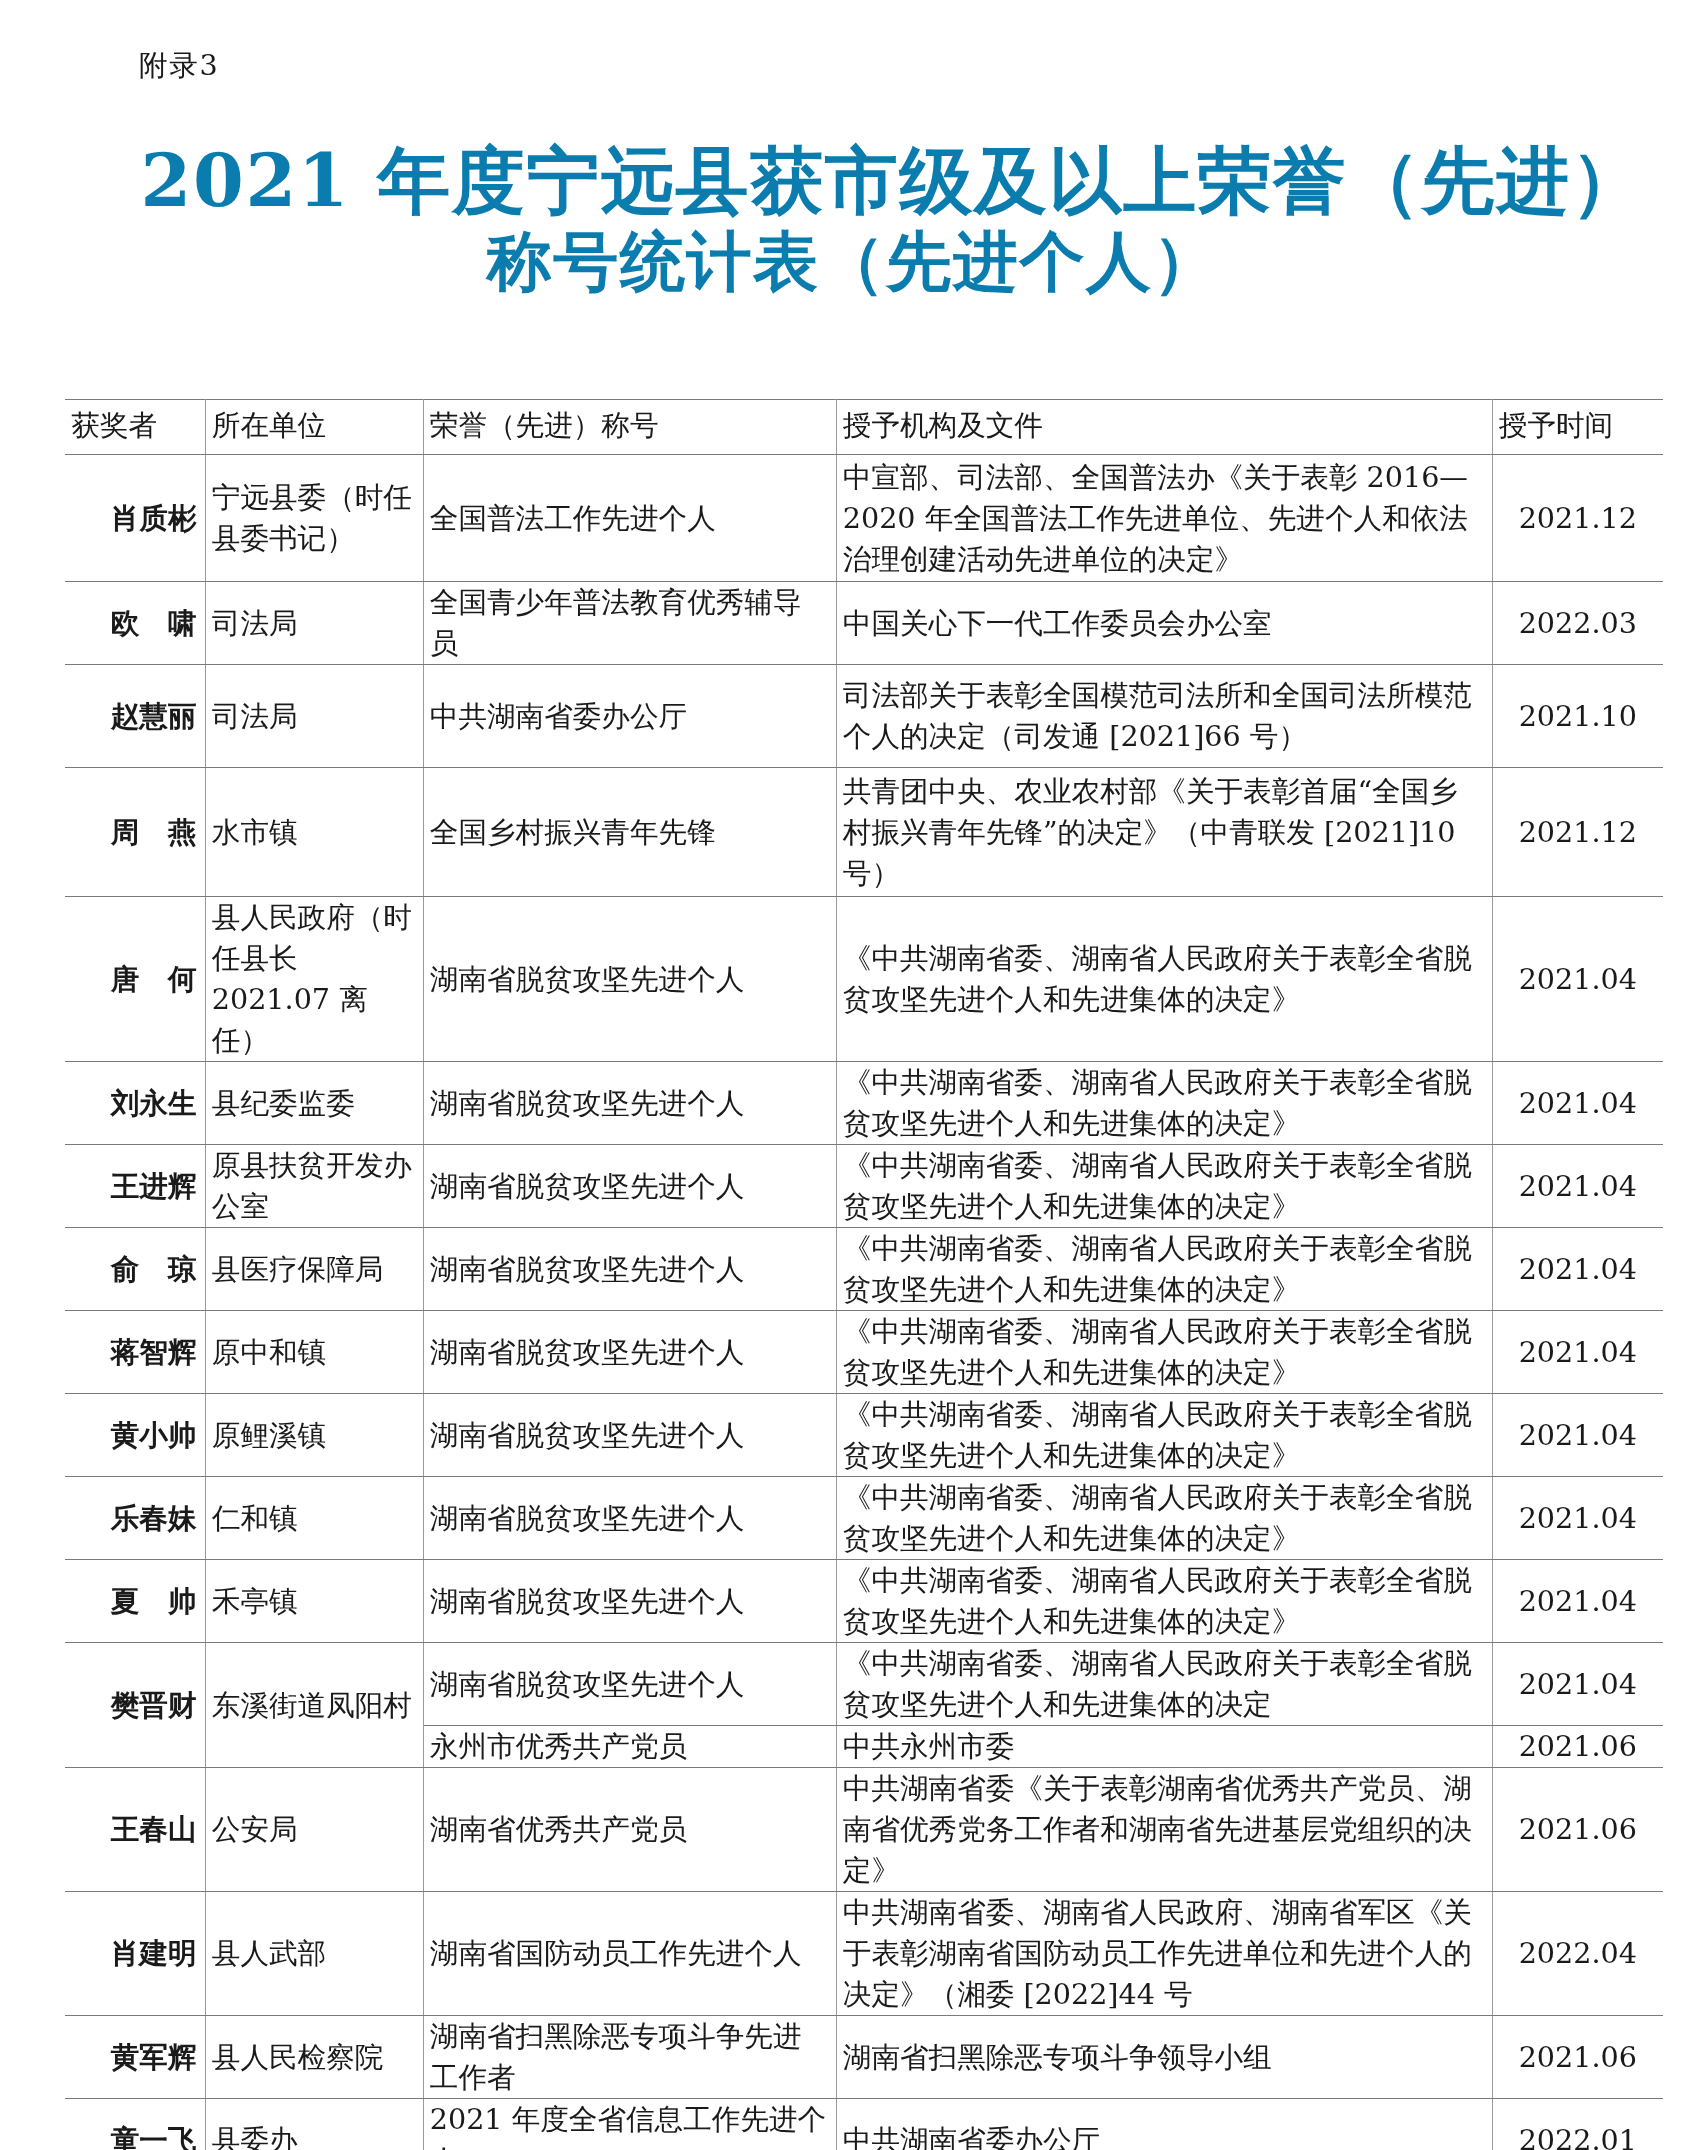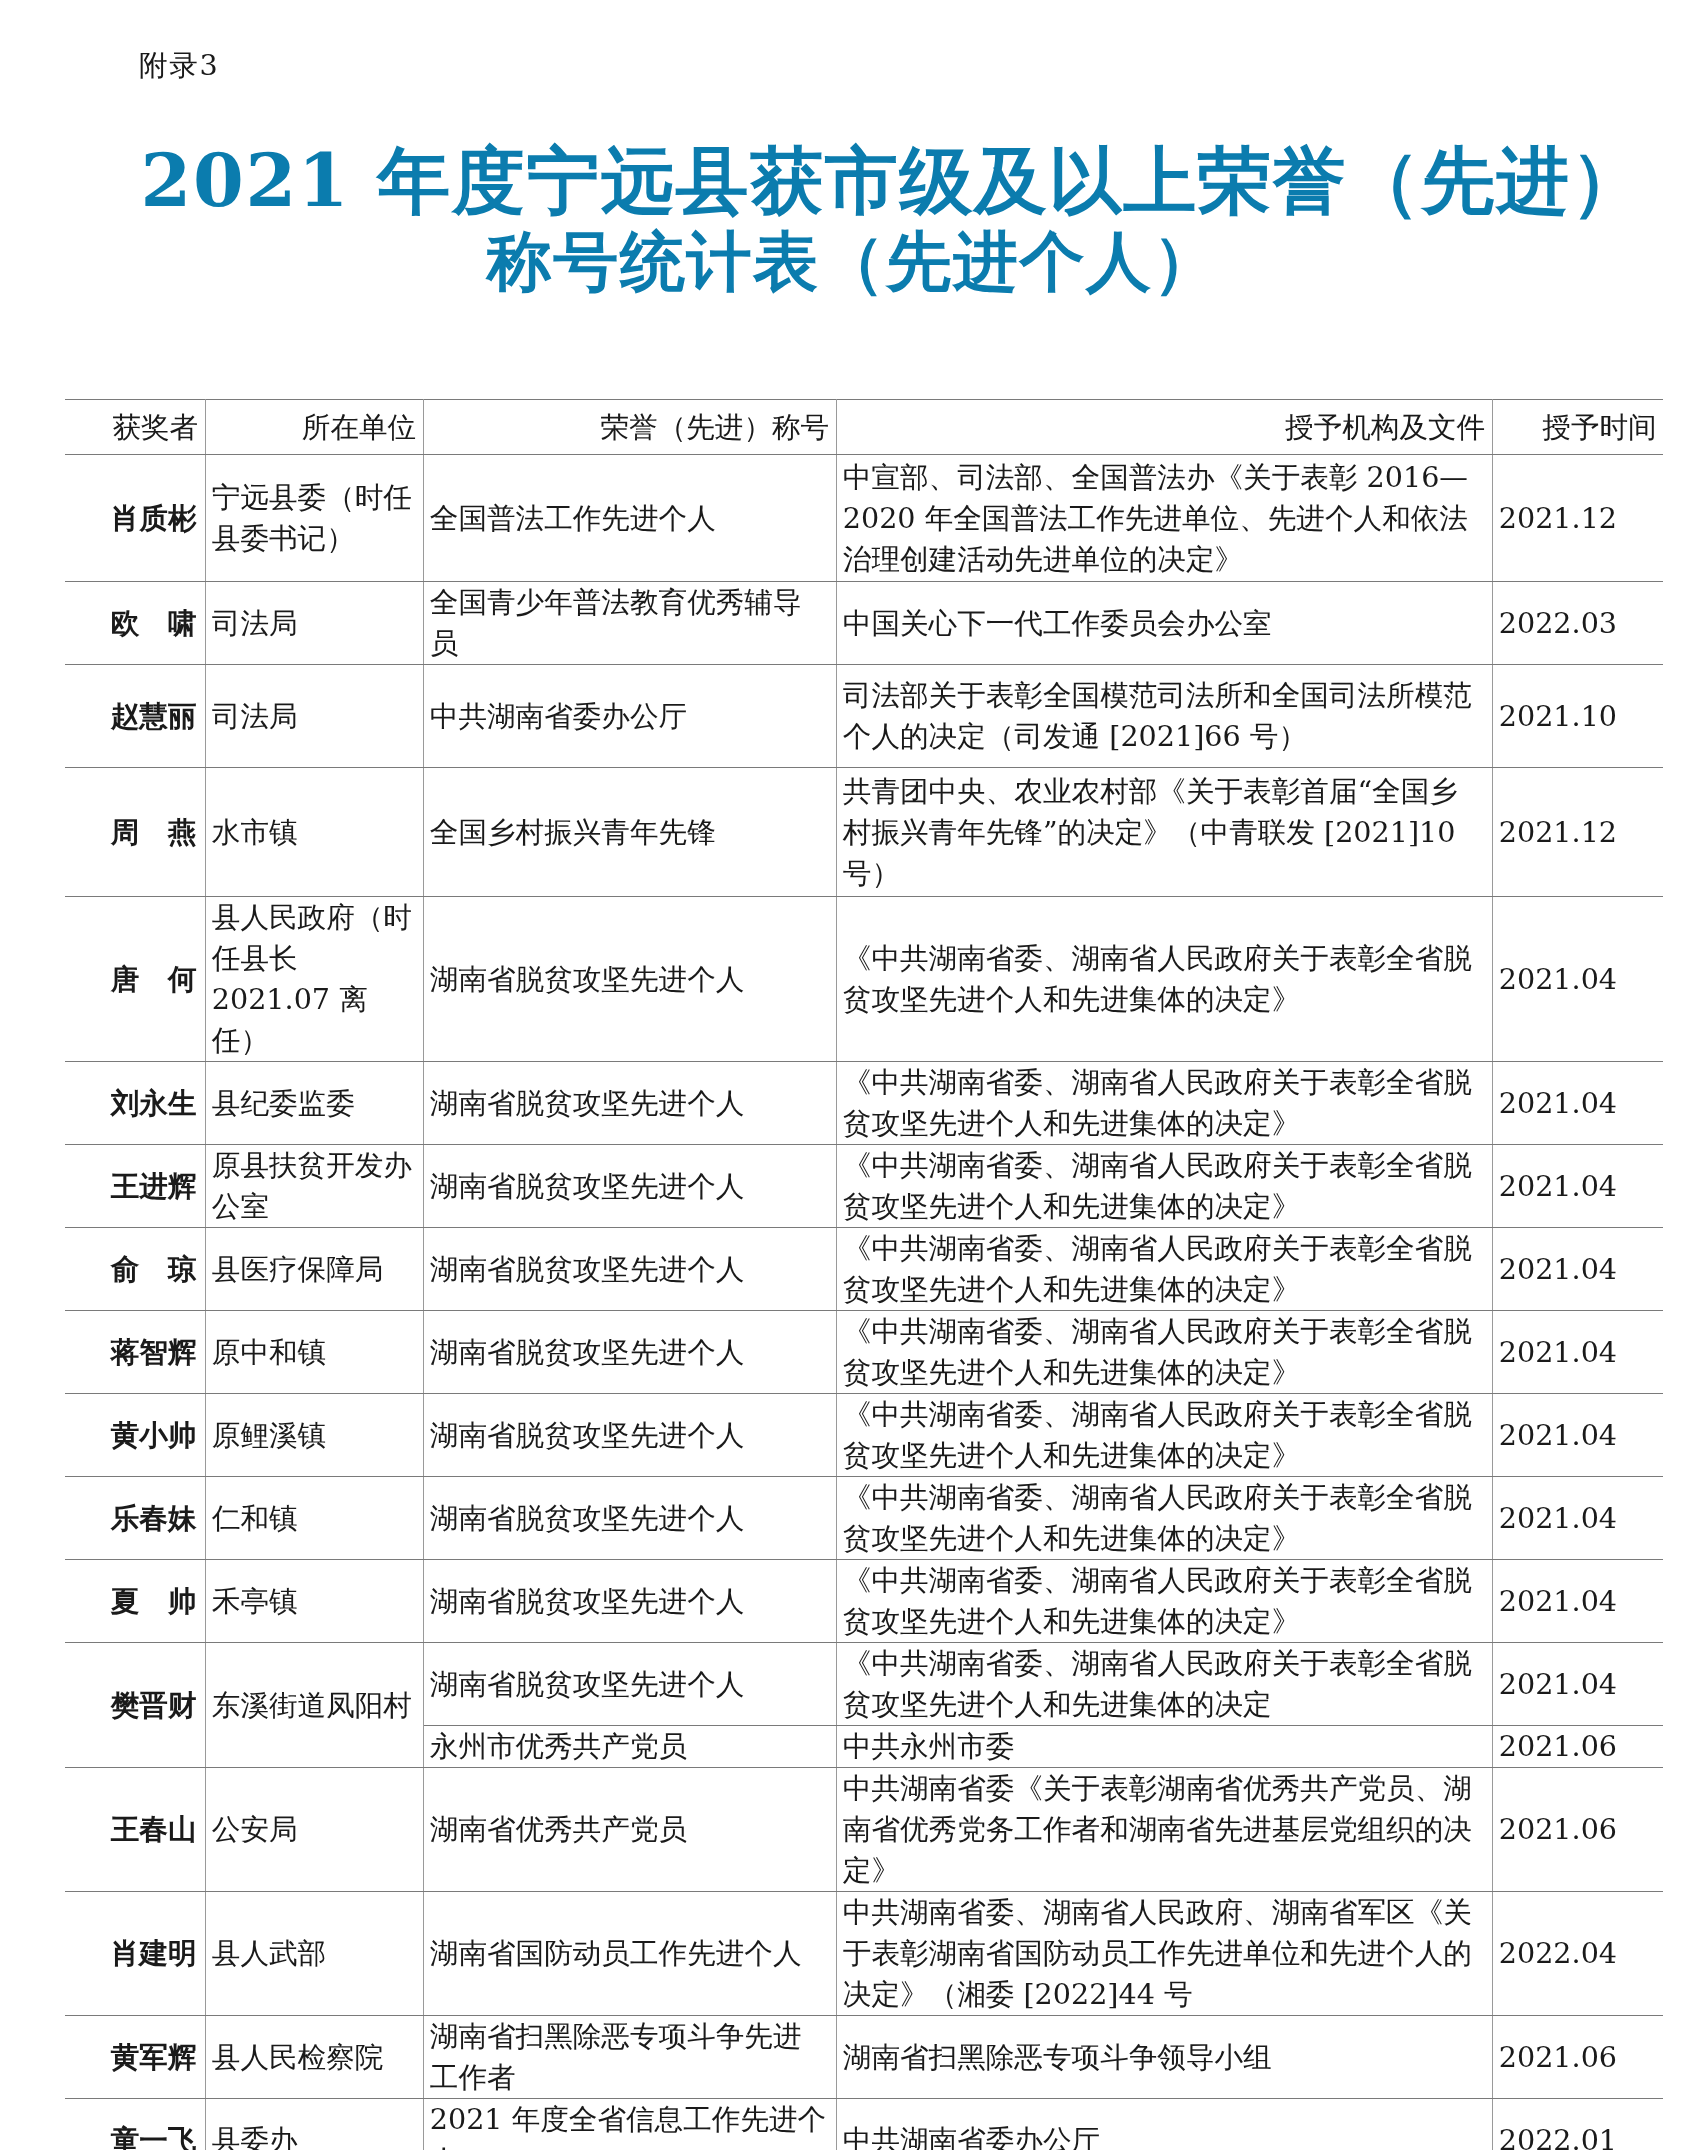--- a/index.html
+++ b/index.html
@@ -11,24 +11,24 @@
            font-weight: bold; font-family: "DejaVu Serif", "Liberation Serif", serif; }
   .title.l1 { top: 133px; font-size: 73px; letter-spacing: 1.6px; left: 40px; }
   .title.l2 { top: 218px; font-size: 65px; letter-spacing: 1.6px; left: 0; }
   table { position: absolute; left: 65px; top: 399px; width: 1597px; border-collapse: collapse;
           table-layout: fixed; font-size: 28.6px; line-height: 41px; }
   td, th { border-top: 1.6px solid #7a7a7a; border-bottom: 1.6px solid #7a7a7a;
            border-left: 1.2px solid #9a9a9a; border-right: 1.2px solid #9a9a9a;
            padding: 0 6.3px; vertical-align: middle; font-weight: normal; }
   tr td:first-child, tr th:first-child { border-left: none; }
   tr td:last-child, tr th:last-child { border-right: none; margin-left: 14px; }
-  th { height: 54px; font-family: Liberation Sans, sans-serif; font-size: 28.6px;
-       text-align: right; font-weight: 500; }
+  th { height: 54px; font-family: Liberation Mono, monospace; font-size: 28.6px;
+       text-align: left; font-weight: 500; }
   td.name { text-align: right; padding: 6px 8px; font-weight: bold; }
-  td.date { }
+  td.date { text-align: center; }
   td.org { text-align: left; }
   .sub td { border-top: 1.6px solid #b0b0b0; }
 </style>
 </head>
 <body>
 
 <div class="appendix">附录3</div>
 <div class="title l1">2021 年度宁远县获市级及以上荣誉（先进）</div>
 <div class="title l2">称号统计表（先进个人）</div>
 

